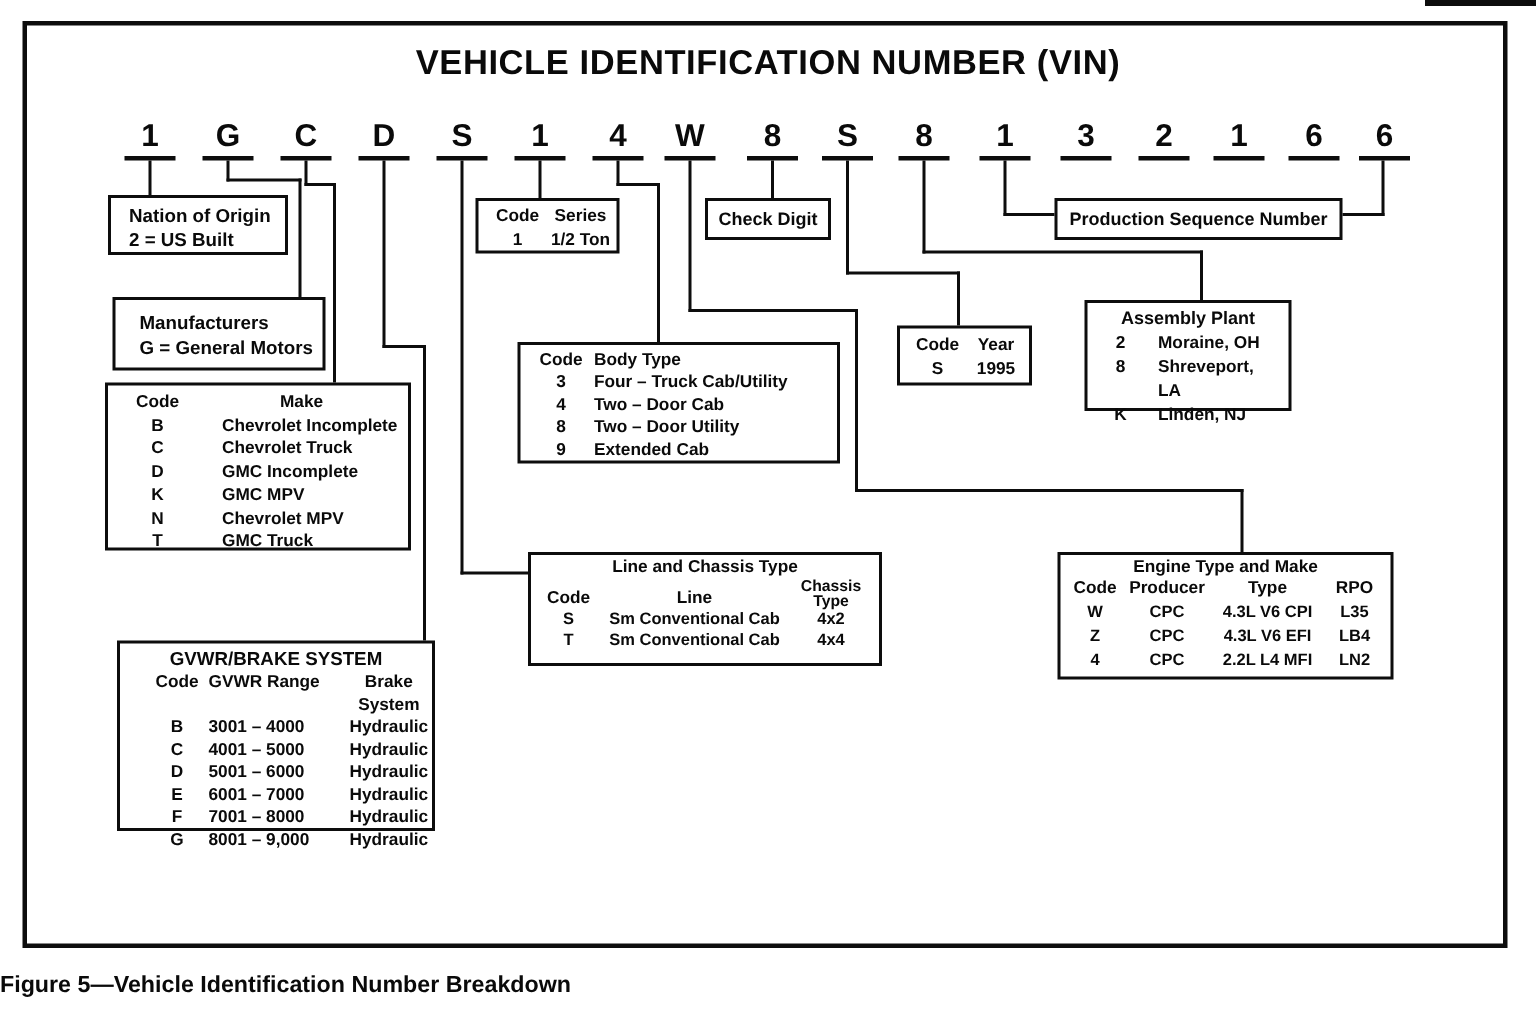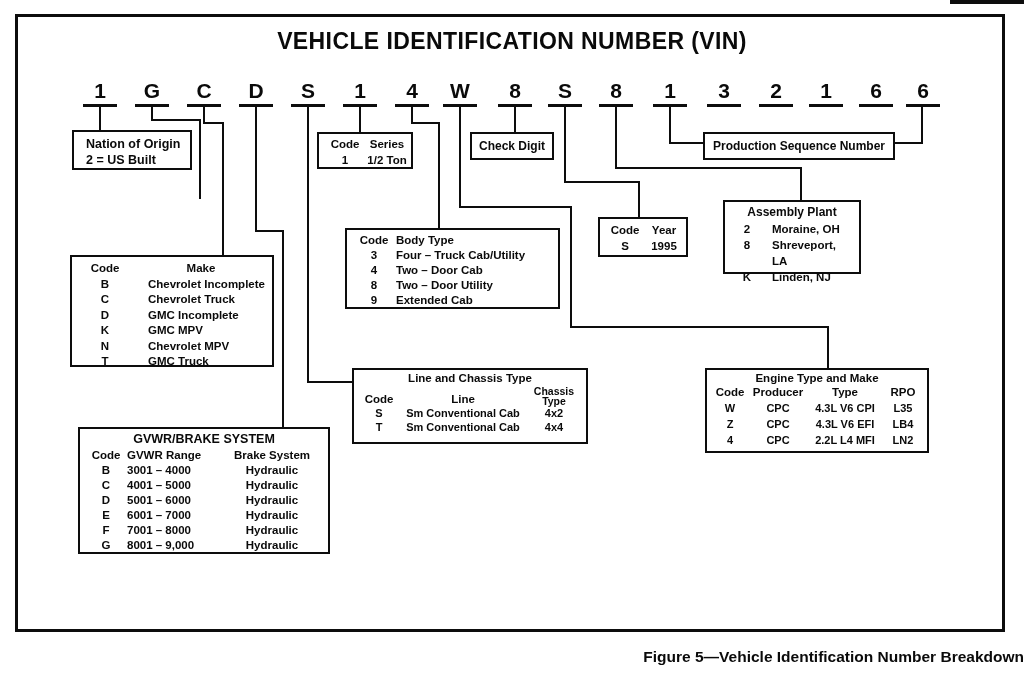--- a/index.html
+++ b/index.html
@@ -4,21 +4,21 @@
 <style>
   html,body{margin:0;padding:0;background:#e8e8e8;}
   .page{
     position:relative;width:1024px;height:682px;background:#ffffff;
     font-family:"Liberation Sans","DejaVu Sans",sans-serif;
     color:#0a0a0a;font-weight:bold;overflow:hidden;
   }
   .frame{position:absolute;left:15px;top:14px;width:984px;height:612px;border:3px solid #0d0d0d;}
   .artifact{position:absolute;background:#0d0d0d;}
   .title{position:absolute;left:0;top:28px;width:100%;text-align:center;font-size:23px;letter-spacing:0.4px;}
-  .caption{position:absolute;left:0;top:648px;width:100%;text-align:right;font-size:15.5px;}
+  .caption{position:absolute;left:0;top:648px;width:100%;text-align:left;font-size:15.5px;}
   .vinchar{position:absolute;top:78px;width:34px;height:26px;text-align:center;
     font-size:21px;border-bottom:3px solid #0d0d0d;line-height:26px;}
   .ln{position:absolute;background:#0d0d0d;}
   .box{position:absolute;border:2px solid #0d0d0d;background:#fff;box-sizing:border-box;font-size:12px;}
   .tbl{display:grid;}
   .c{text-align:center;}
   .l{text-align:left;}
   .small-tbl{font-size:11.5px;line-height:15.5px;}
   .pad{padding:4px 8px;}
   .nation-line{font-size:12.5px;line-height:16px;padding-left:4px;}
@@ -99,41 +99,45 @@
   <i class="ln" style="left:669px;top:142px;width:36px;height:2px"></i>
 
   <i class="ln" style="left:921px;top:107px;width:2px;height:37px"></i>
   <i class="ln" style="left:893px;top:142px;width:30px;height:2px"></i>
 
   <div class="box pad" style="left:72px;top:130px;width:120px;height:40px;">
     <div class="nation-line">Nation of Origin</div>
     <div class="nation-line">2 = US Built</div>
   </div>
 
+  <div class="box" style="left:75px;top:198px;width:142px;height:49px;padding-top:7px;">
+    <div class="manu-line">Manufacturers</div>
+    <div class="manu-line">G = General Motors</div>
+  </div>
 
   <div class="box small-tbl" style="left:70px;top:255px;width:204px;height:112px;padding:4px 4px;">
     <div class="tbl" style="grid-template-columns:58px 1fr;">
       <div class="c hdr">Code</div>
       <div class="c hdr">Make</div>
       <div class="c">B</div>
       <div class="l" style="padding-left:14px">Chevrolet Incomplete</div>
       <div class="c">C</div>
       <div class="l" style="padding-left:14px">Chevrolet Truck</div>
       <div class="c">D</div>
       <div class="l" style="padding-left:14px">GMC Incomplete</div>
       <div class="c">K</div>
       <div class="l" style="padding-left:14px">GMC MPV</div>
       <div class="c">N</div>
       <div class="l" style="padding-left:14px">Chevrolet MPV</div>
       <div class="c">T</div>
       <div class="l" style="padding-left:14px">GMC Truck</div>
     </div>
   </div>
 
-  <div class="box small-tbl" style="left:78px;top:427px;width:252px;height:127px;padding:3px 5px;">
+  <div class="box small-tbl" style="left:78px;top:427px;width:212px;height:127px;padding:3px 17px;">
     <div class="c" style="font-size:12.5px;">GVWR/BRAKE SYSTEM</div>
     <div class="tbl" style="grid-template-columns:42px 94px 1fr;line-height:15px;">
       <div class="c hdr">Code</div>
       <div class="l hdr">GVWR Range</div>
       <div class="c hdr">Brake System</div>
       <div class="c">B</div>
       <div class="l">3001 – 4000</div>
       <div class="c">Hydraulic</div>
       <div class="c">C</div>
       <div class="l">4001 – 5000</div>

